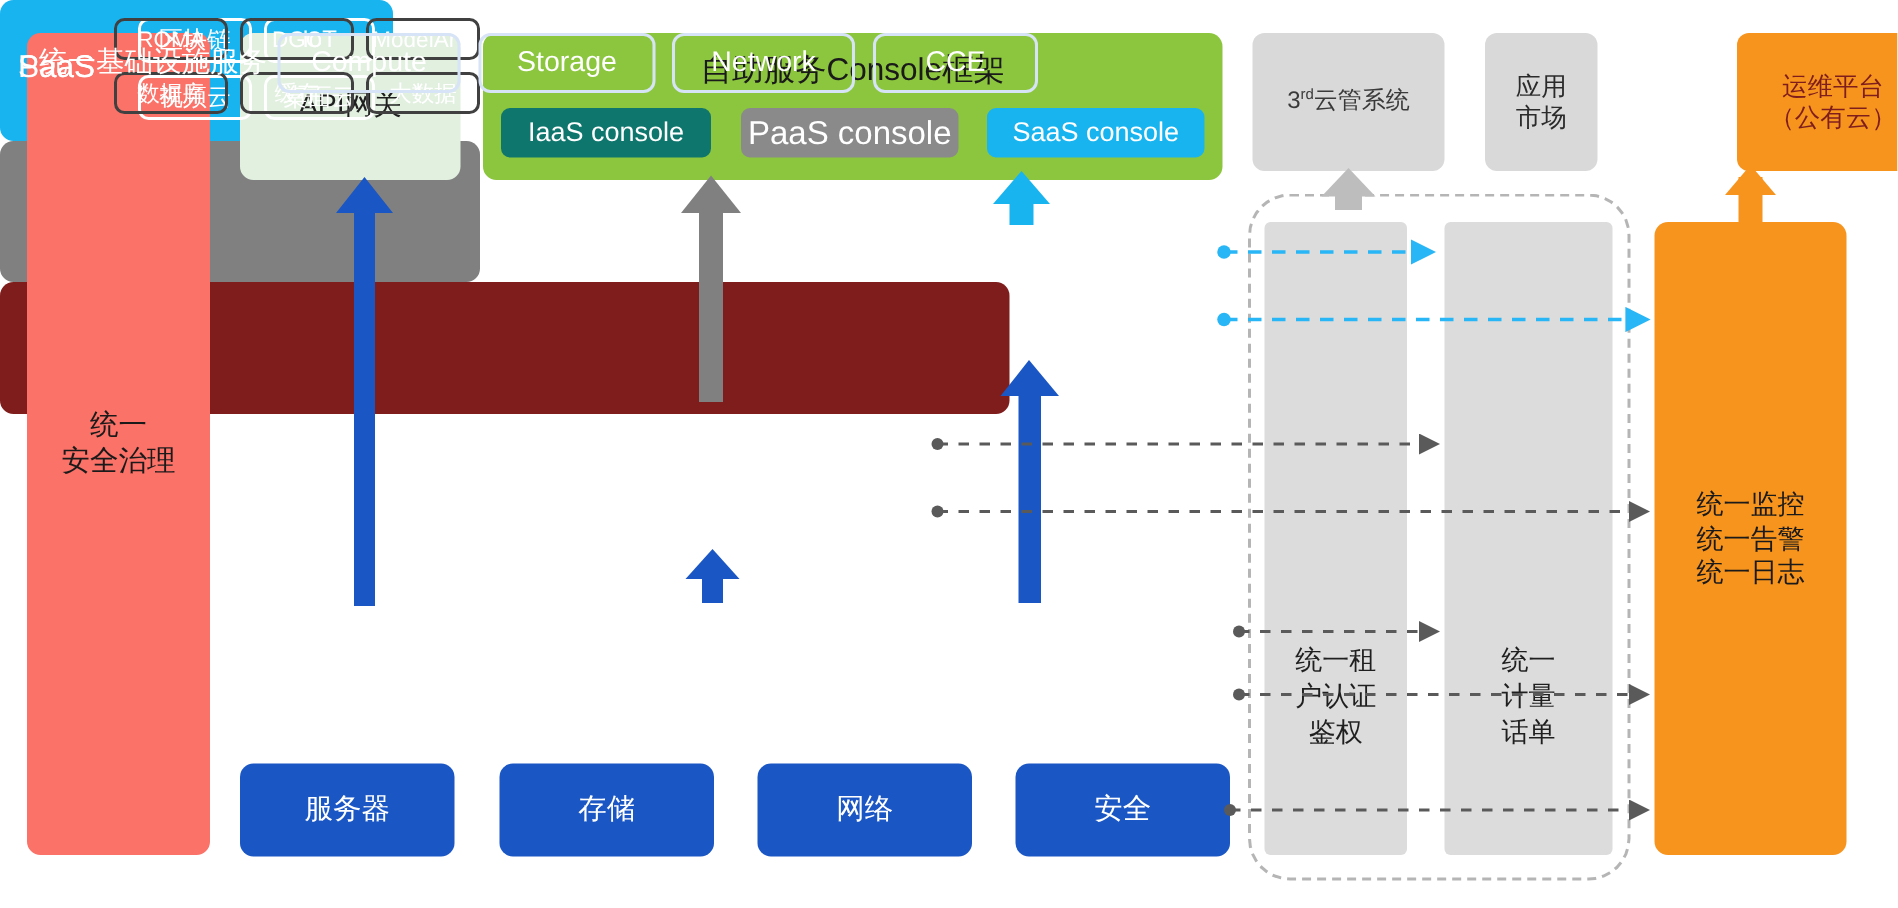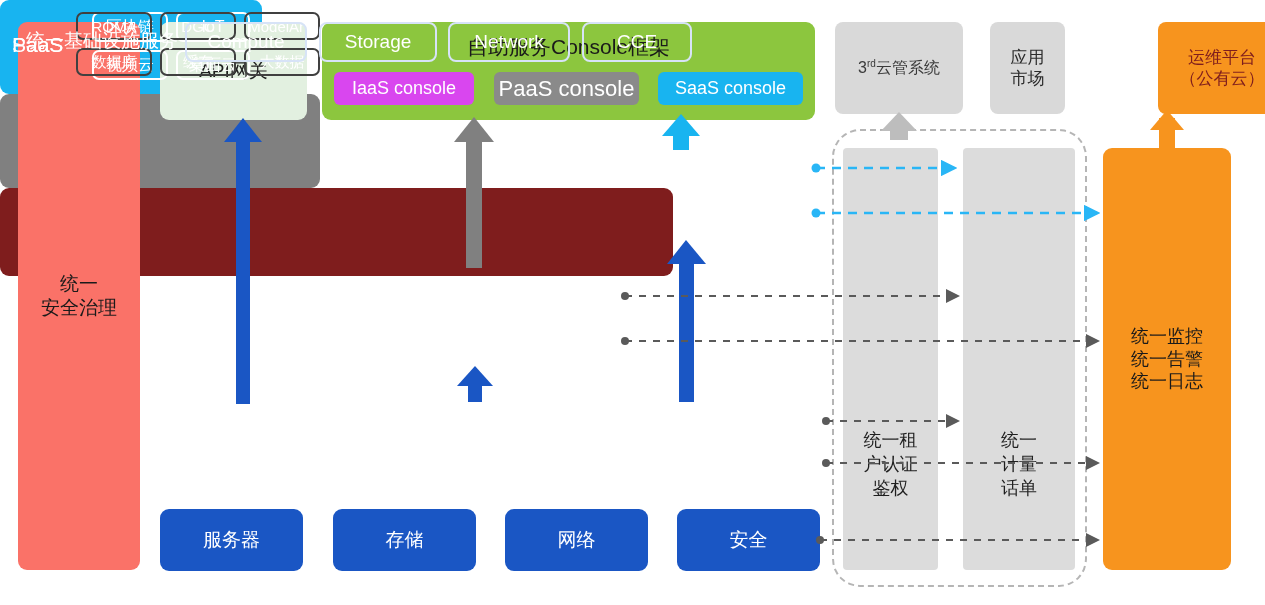--- a/index.html
+++ b/index.html
@@ -57,21 +57,21 @@
     left:322px; top:22px; width:493px; height:98px;
     background:#8cc63e;
     border-radius:9px;
     display:block;
   }
   #console-title{
     position:absolute; left:0; top:12px; width:100%;
     text-align:center; color:#1a1a1a; font-size:21px;
   }
   #iaas-console{ left:12px; top:50px; width:140px; height:33px;
-    background:#d946ef; color:#ffffff; font-size:18px;}
+    background:#0f766e; color:#ffffff; font-size:18px;}
   #paas-console{ left:172px; top:50px; width:145px; height:33px;
     background:#8a8a8a; color:#ffffff; font-size:22px;}
   #saas-console{ left:336px; top:50px; width:145px; height:33px;
     background:#18b4f0; color:#ffffff; font-size:18px;}
   
   #third-cloud{
     left:835px; top:22px; width:128px; height:92px;
     background:#d9d9d9; color:#3a3a3a; font-size:16px;
   }
   #third-cloud sup{font-size:10px; vertical-align:super;}

